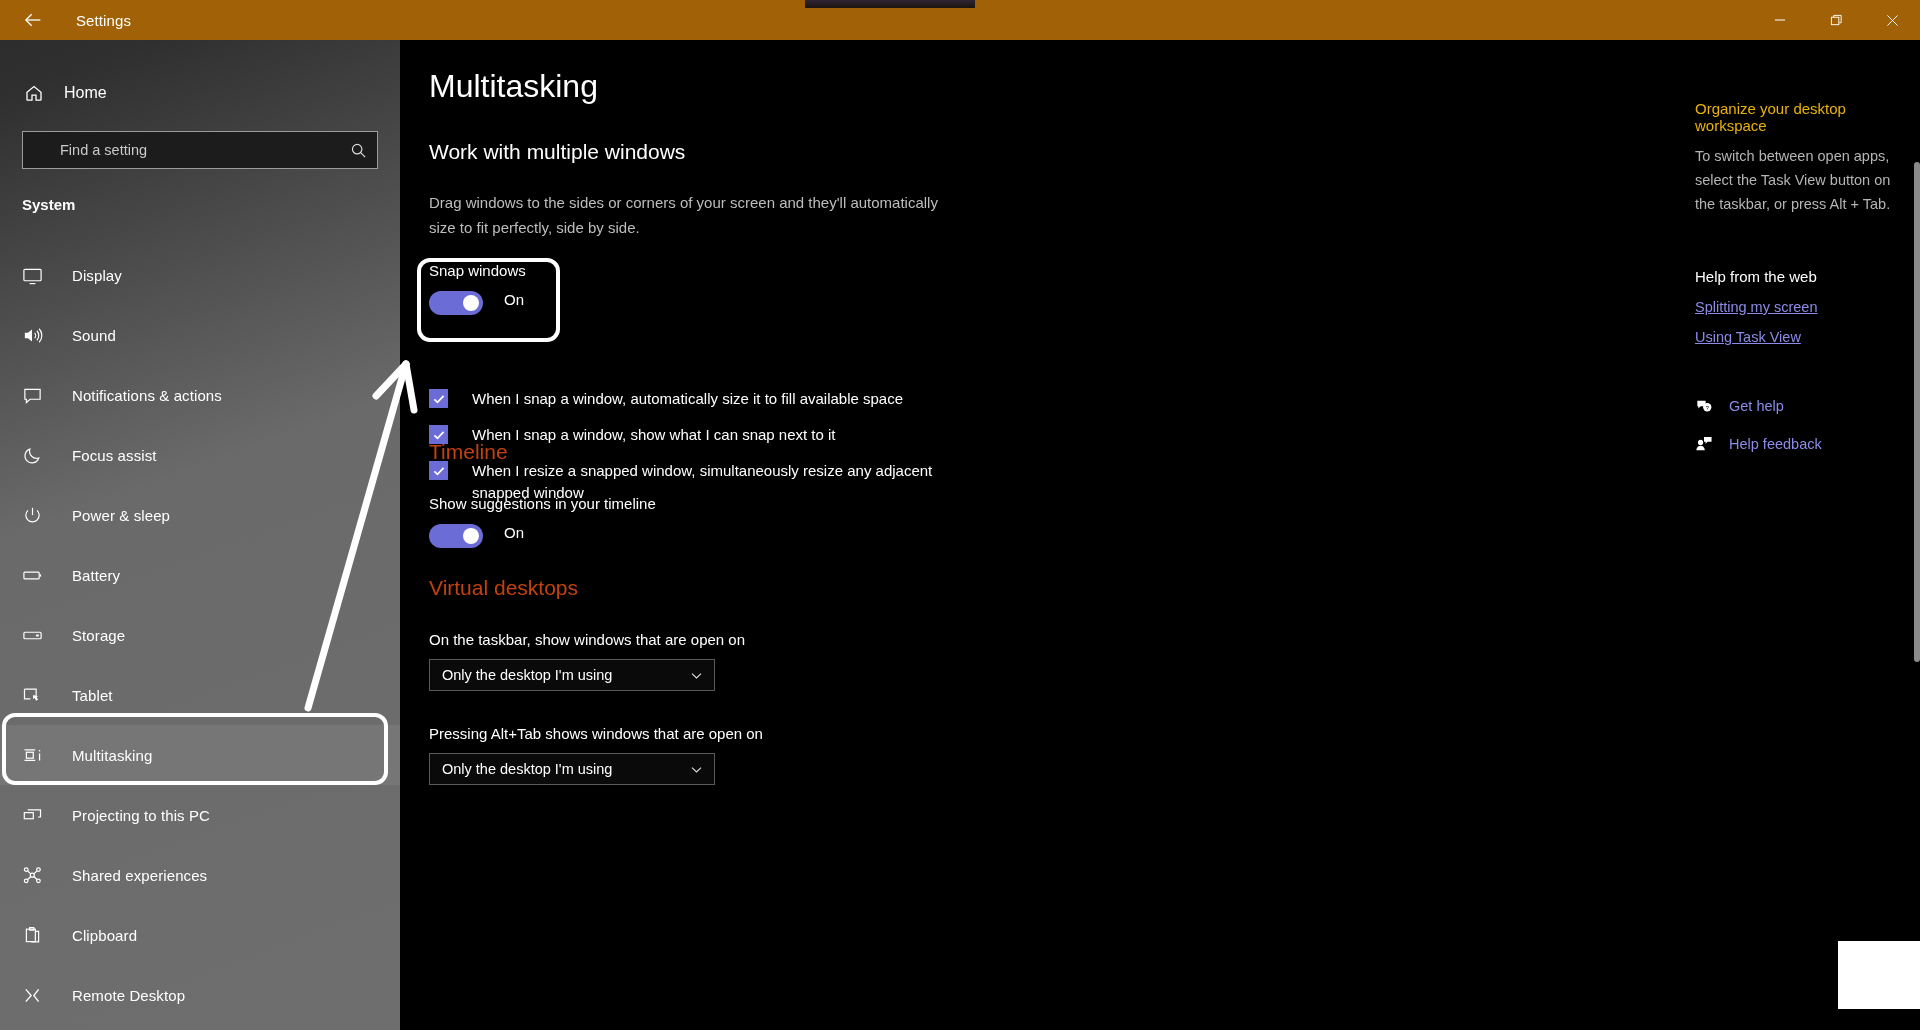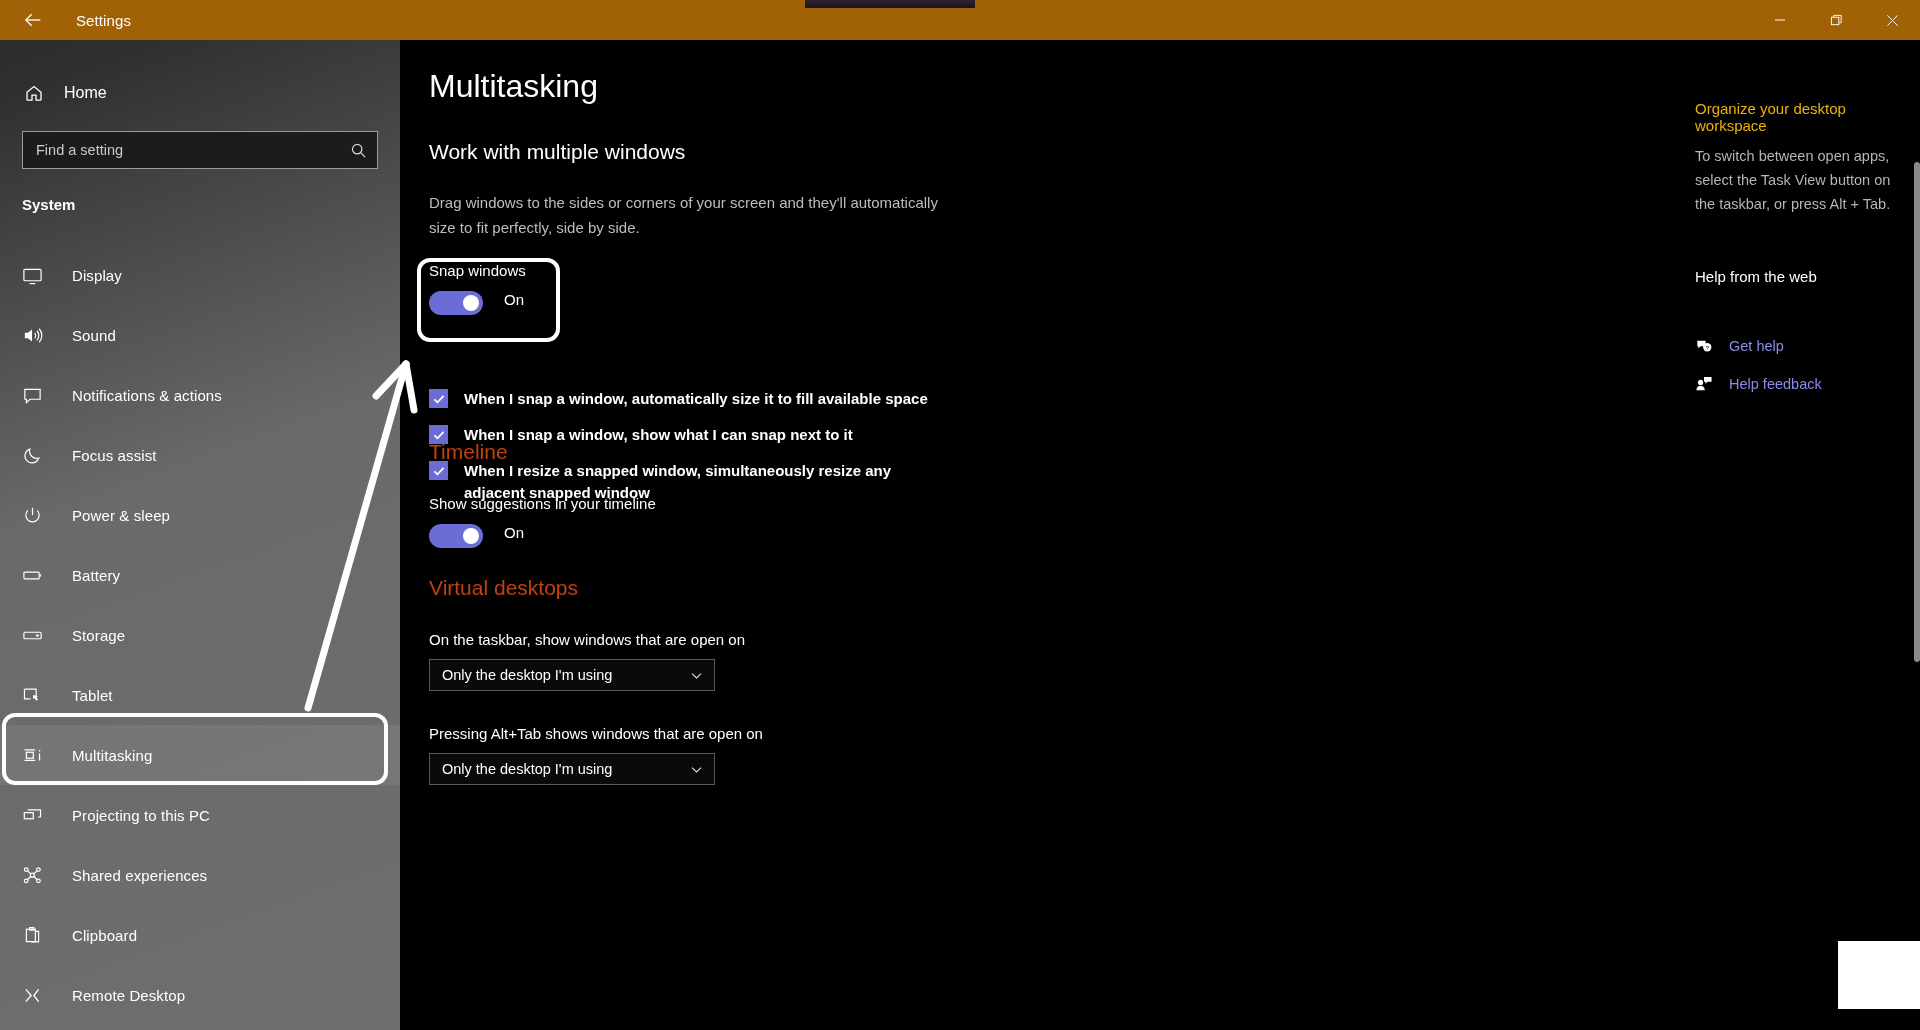--- a/index.html
+++ b/index.html
@@ -57,20 +57,21 @@
   .sb-home .lbl{ font-size:16px; color:#fff; margin-left:6px; }
 
   .search-wrap{
     position:absolute; left:22px; top:131px; width:356px; height:38px;
     background:#1c1c1c; border:1px solid #9b9b9b; display:flex; align-items:center;
   }
   .search-wrap input{
     flex:1; height:100%; background:transparent; border:0; outline:0;
     color:#ddd; font-size:14.5px; padding:0 13px;
     font-family:"Liberation Sans", sans-serif;
+    margin-left:24px;
   }
   .search-wrap input::placeholder{ color:#c9c9c9; opacity:1; }
   .search-ico{ width:38px; display:flex; align-items:center; justify-content:center; color:#ddd; }
 
   .sb-group{
     position:absolute; left:22px; top:196px;
     font-size:15px; font-weight:bold; color:#fff;
   }
 
   .navlist{ position:absolute; left:0; top:245px; width:400px; }
@@ -109,21 +110,21 @@
 
   .snap-block{ position:absolute; left:29px; top:222px; }
 
   
   .cb-list{ position:absolute; left:29px; top:348px; }
   .cb-row{ display:flex; align-items:flex-start; margin-bottom:14px; }
   .cbox{
     width:19px; height:19px; background:#6C6CD6; flex:none; margin-top:1px;
     display:flex; align-items:center; justify-content:center;
   }
-  .cb-text{ font-size:15px; color:#fff; margin-left:16px; line-height:22px; max-width:470px;font-weight:bold; }
+  .cb-text{ font-size:15px; color:#fff; margin-left:24px; line-height:22px; max-width:470px; }
 
   .sec-head{ font-size:21px; color:#c2410c; font-weight:400; }
   .timeline-block{ position:absolute; left:29px; top:400px; }
   .vd-block{ position:absolute; left:29px; top:536px; }
 
   .field-label{ font-size:15px; color:#fff; }
   .combo{
     width:286px; height:32px; background:#0a0a0a; border:1px solid #5a5a5a;
     display:flex; align-items:center; justify-content:space-between;
     padding:0 10px 0 12px; margin-top:11px;
@@ -403,20 +404,24 @@
               </span>
             </div>
           </div>
         </div>
     </div>
 
     <div class="rail">
       <div class="rail-h">Organize your desktop workspace</div>
       <div class="rail-p">To switch between open apps, select the Task View button on the taskbar, or press Alt + Tab.</div>
       <div class="rail-h2">Help from the web</div>
+      <div id="rail-links">
+          <a class="rail-link" href="#">Splitting my screen</a>
+          <a class="rail-link" href="#">Using Task View</a>
+        </div>
       <div class="rail-actions">
         <div class="act-row">
           <span class="act-ico">
             <svg width="18" height="18" viewBox="0 0 20 20" fill="none" stroke="currentColor" stroke-width="1.2">
               <path d="M2.6 4.2h9.2v6.2H6.4L3.6 12.6v-2.2H2.6z" fill="currentColor" stroke="none"></path>
               <circle cx="13.6" cy="11.4" r="4.6" fill="currentColor" stroke="none"></circle>
               <text x="13.6" y="14" font-size="6.2" fill="#000" text-anchor="middle" font-family="Liberation Sans, sans-serif" stroke="none">?</text>
             </svg>
           </span>
           <span class="act-lbl">Get help</span>

